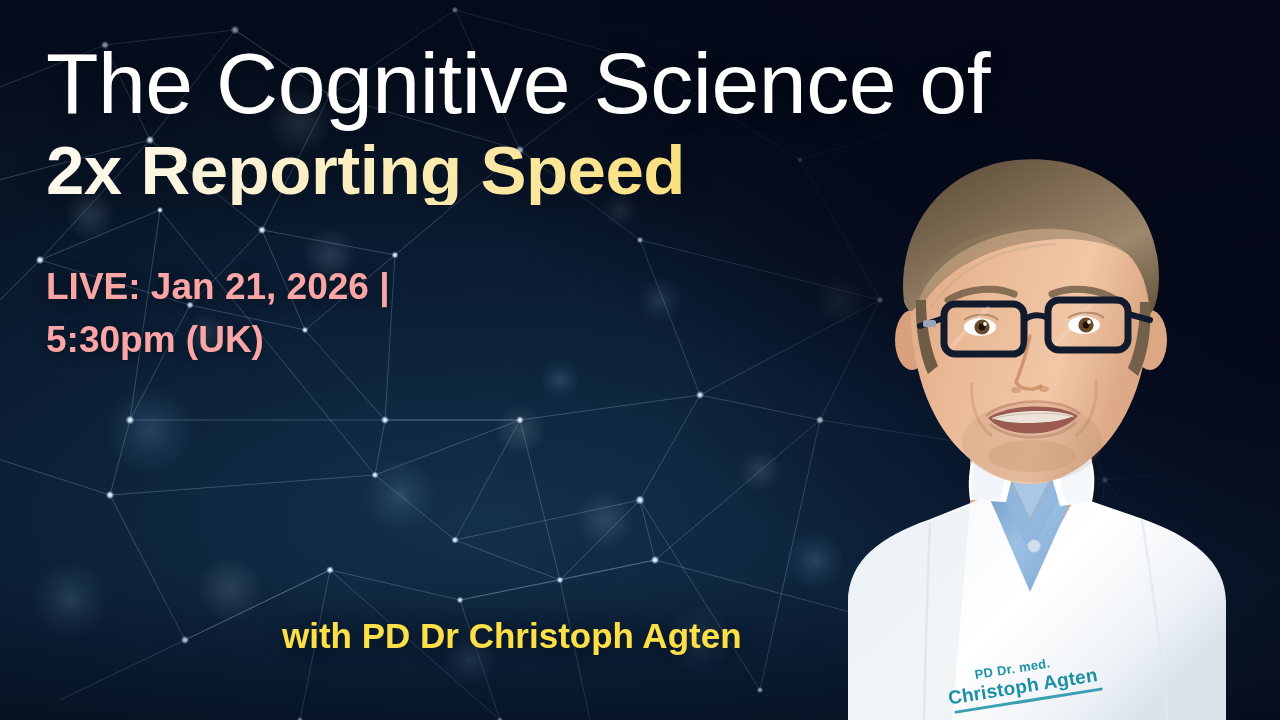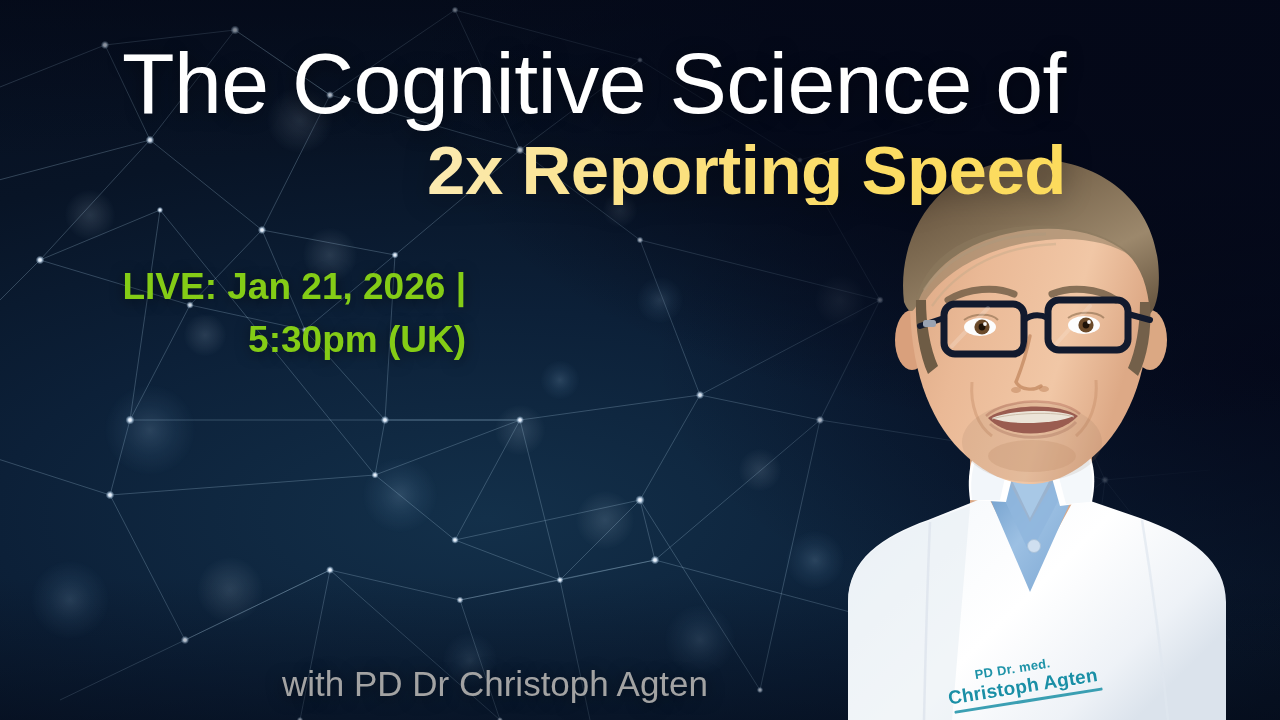--- a/index.html
+++ b/index.html
@@ -28,21 +28,21 @@
     background:
       radial-gradient(90% 80% at 88% 10%, rgba(4,8,24,.97) 0%, rgba(4,8,24,.80) 32%, rgba(4,8,24,0) 62%),
       radial-gradient(70% 60% at 100% 50%, rgba(4,8,26,.92) 0%, rgba(4,8,26,0) 70%),
       linear-gradient(180deg, rgba(3,7,20,.55) 0%, rgba(3,7,20,0) 22%),
       linear-gradient(0deg, rgba(3,7,20,.45) 0%, rgba(3,7,20,0) 20%);
   }
   .bg-net{position:absolute;inset:0;}
   .bg-bokeh{position:absolute;inset:0;filter:blur(0.4px);}
 
   
-  .copy{position:absolute;left:46px;top:40px;width:1020px;text-align:right;}
+  .copy{position:absolute;left:46px;top:40px;width:1020px;}
 
   .title-1{
     font-size:86px;
     font-weight:300;
     letter-spacing:-0.5px;
     line-height:1.0;
     color:#ffffff;
     margin:0;
     white-space:nowrap;
     text-shadow:0 2px 18px rgba(0,0,0,.45);
@@ -60,31 +60,31 @@
     color:transparent;
     -webkit-text-fill-color:transparent;
     filter:drop-shadow(0 2px 14px rgba(0,0,0,.35));
   }
 
   .when{
     margin:56px 0 0 0;
     font-size:37px;
     font-weight:700;
     line-height:1.42;
-    color:#84cc16;
+    color:#fca5a5;
     max-width:420px;
     text-shadow:0 2px 14px rgba(0,0,0,.5);
   }
 
   .credit{
     position:absolute;
-    left:282px;top:664px;
+    left:282px;top:616px;
     font-size:35px;
-    font-weight:400;
-    color:#a3a3a3;
+    font-weight:700;
+    color:#fde047;
     white-space:nowrap;
     text-shadow:0 2px 16px rgba(0,0,0,.55);
   }
 
   
   .portrait{
     position:absolute;
     left:820px;top:150px;
     width:460px;height:570px;
     overflow:hidden;

